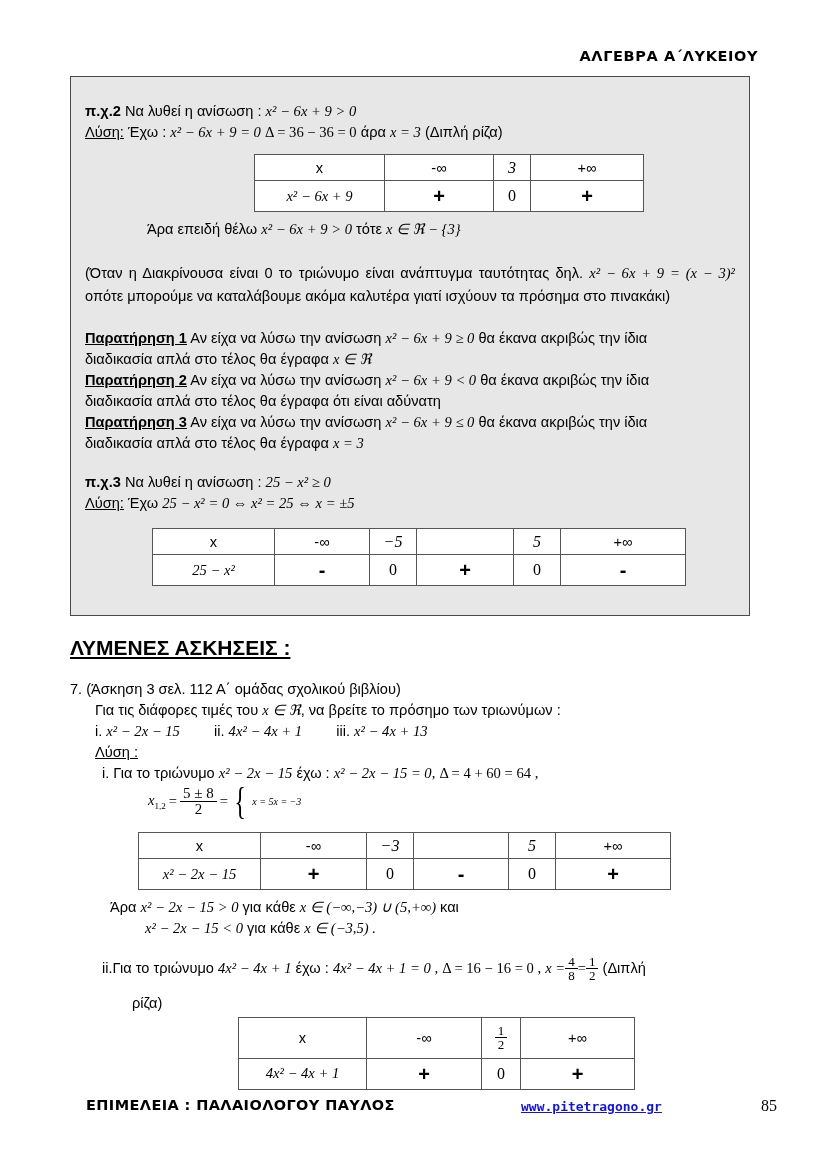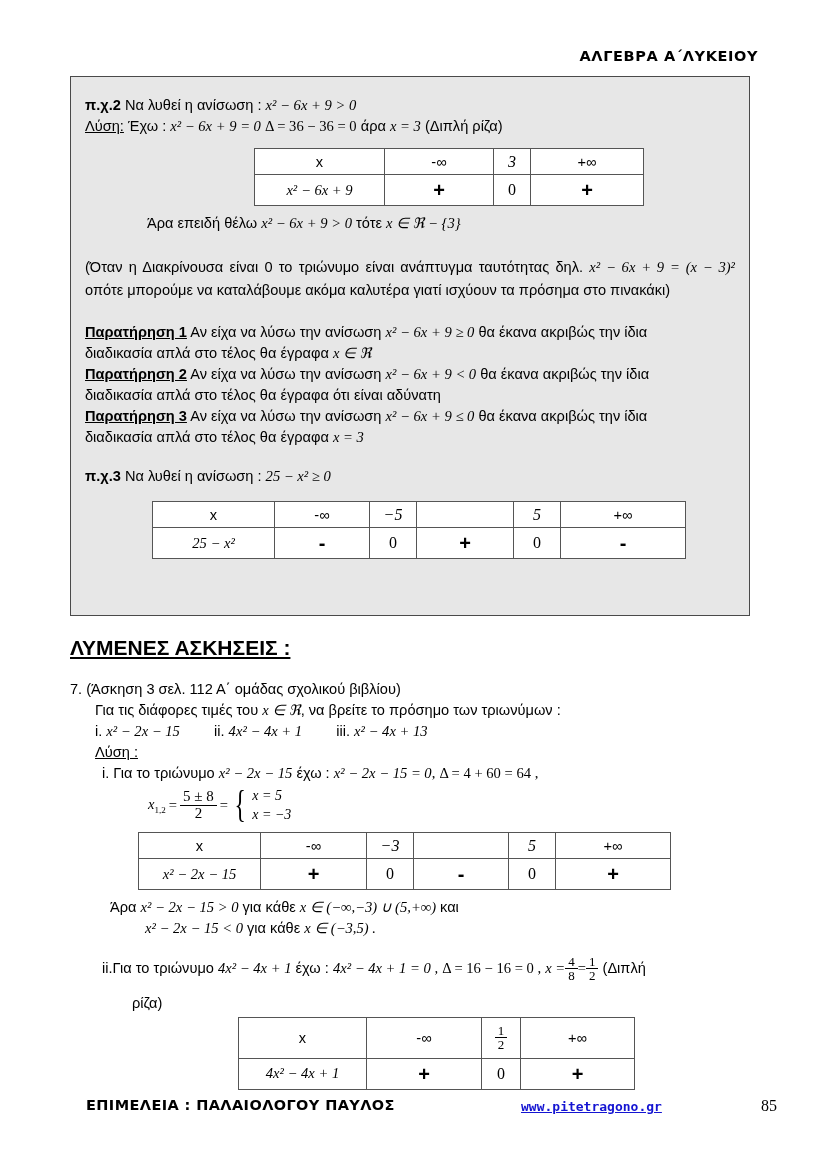--- a/index.html
+++ b/index.html
@@ -122,24 +122,24 @@
   }
   .brace {
     font-size: 38px;
     line-height: 0.78;
     font-family: "Liberation Serif", serif;
     transform: scaleX(0.62);
     display: inline-block;
   }
   .brace-items {
     display: inline-flex;
-    flex-direction: column;
+    flex-direction: row;
     font-family: "Liberation Serif", serif;
     font-style: italic;
-    font-size: 14px;
+    font-size: 10px;
     line-height: 19px;
   }
 
   
   .footer {
     position: absolute;
     left: 86px; top: 1097px;
     width: 690px;
     height: 24px;
   }
@@ -168,21 +168,21 @@
 </style>
 </head>
 <body>
 
 <div class="page">
 
   <div class="doc-header">ΑΛΓΕΒΡΑ Α΄ΛΥΚΕΙΟΥ</div>
 
   <div class="frame-box">
 
-    <div class="ln" style="margin-top:8px;">
+    <div class="ln" style="margin-top:14px;">
       <span class="b">π.χ.2</span>
       <span>Να λυθεί η ανίσωση :</span>
       <span class="math"><span>x² − 6x + 9 &gt; 0</span></span>
     </div>
 
     <div class="ln">
       <span class="u">Λύση:</span>
       <span>Έχω :</span>
       <span class="math">x² − 6x + 9 = 0</span>
       <span class="math" style="font-style:normal;">Δ = 36 − 36 = 0</span>
@@ -255,20 +255,25 @@
       <div class="ln">
         <span>διαδικασία απλά στο τέλος θα έγραφα</span>
         <span class="math">x = 3</span>
       </div>
     </div>
 
     <div class="ln" style="margin-top:18px;">
       <span class="b">π.χ.3</span>
       <span>Να λυθεί η ανίσωση :</span>
       <span class="math">25 − x² ≥ 0</span>
+    </div>
+    <div class="ln">
+      <span class="u">Λύση:</span>
+      <span>Έχω</span>
+      <span class="math">25 − x² = 0 ⇔ x² = 25 ⇔ x = ±5</span>
     </div>
 
     <div style="margin-top:14px; margin-left:67px;">
       <table class="signtab">
         <tbody>
             <tr>
           <td class="lbl hdr-x" style="width:113px;">x</td>
           <td class="white lft" style="width:86px;">-∞</td>
           <td class="dark" style="width:38px;"><span class="math" style="font-size:16px;">−5</span></td>
           <td class="white" style="width:88px;"></td>

